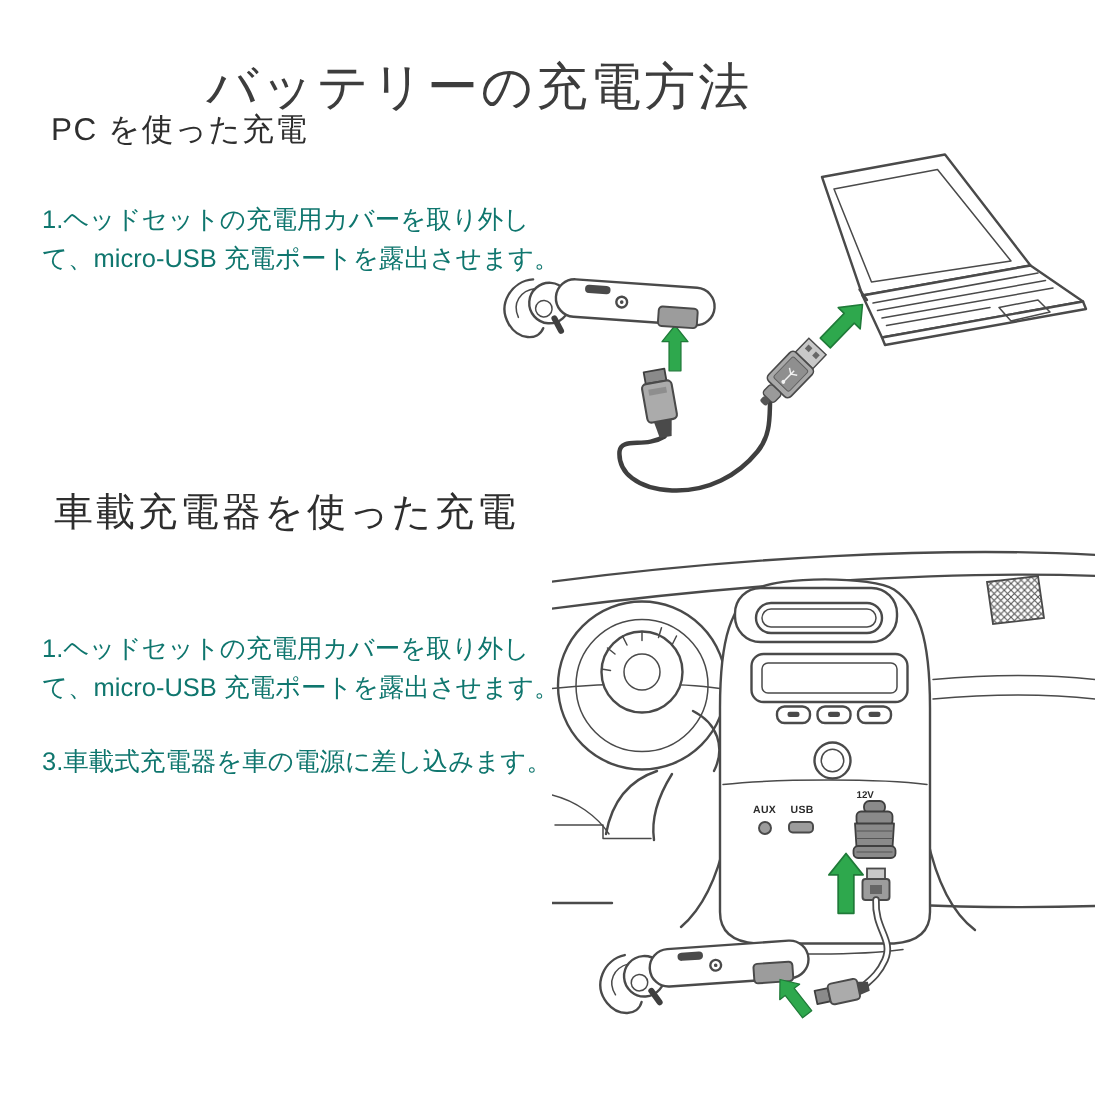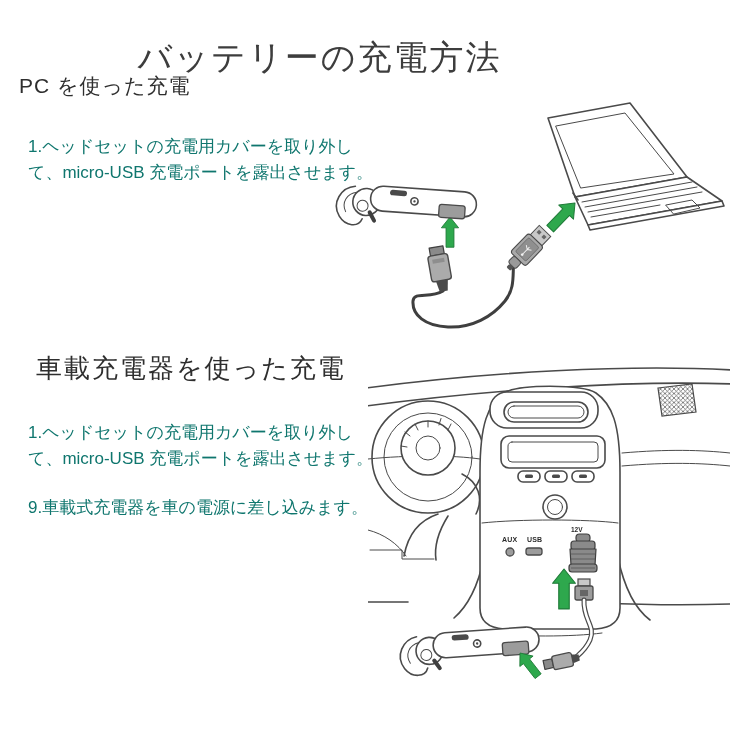--- a/index.html
+++ b/index.html
@@ -6,25 +6,25 @@
   body{
     width:730px;height:730px;position:relative;overflow:hidden;
     background:#ffffff;color:#3a3a3a;
     font-family:"Liberation Sans","DejaVu Sans",sans-serif;
   }
   .title{
     position:absolute;top:12px;left:0;width:639px;text-align:center;
     font-size:34px;font-weight:400;color:#3d3d3d;letter-spacing:2px;
   }
   .h-pc{
-    position:absolute;left:19px;top:72px;
+    position:absolute;left:34px;top:72px;
     font-size:21px;font-weight:500;color:#2e2e2e;letter-spacing:1px;margin:0;
   }
   .h-car{
-    position:absolute;left:36px;top:351px;
+    position:absolute;left:36px;top:324px;
     font-size:26px;font-weight:500;color:#2e2e2e;letter-spacing:2px;margin:0;
   }
   .steps{position:absolute;width:348px;font-size:17px;line-height:25.5px;color:#0f766e;}
   .steps p{margin:0 0 24px 0;}
   .s1{left:28px;top:134px;}
   .s2{left:28px;top:420px;}
   svg.illu{position:absolute;}
   #illu-pc{left:330px;top:95px;}
   #illu-car{left:368px;top:362px;}
   .ln{fill:none;stroke:#4a4a4a;stroke-width:1.6;stroke-linecap:round;stroke-linejoin:round;}
@@ -111,21 +111,21 @@
     <use href="#arrowUp" xlink:href="#arrowUp" transform="translate(120,122) scale(0.72)"></use>
 
     <use href="#headsetShape" xlink:href="#headsetShape" transform="translate(8,82) rotate(4)"></use>
   </svg>
 </section>
 
 <section>
   <h2 class="h-car">車載充電器を使った充電</h2>
   <div class="steps s2">
     <p>1.ヘッドセットの充電用カバーを取り外して、micro-USB 充電ポートを露出させます。</p>
-    <p>9.車載式充電器を車の電源に差し込みます。</p>
+    <p>3.車載式充電器を車の電源に差し込みます。</p>
   </div>
 
   <svg id="illu-car" class="illu" width="362" height="332" viewBox="0 0 362 332">
     <g>
 
       <path class="ln" d="M-2,26 C120,10 260,2 364,8"></path>
       <path class="ln" d="M-2,44 C120,28 260,18 364,22"></path>
       <path class="ln thin" d="M0,97 C40,93 85,93 112,97"></path>
       <path class="ln thin" d="M254,91 C300,87 334,88 362,91 M254,104 C300,100 334,101 362,104"></path>
 

